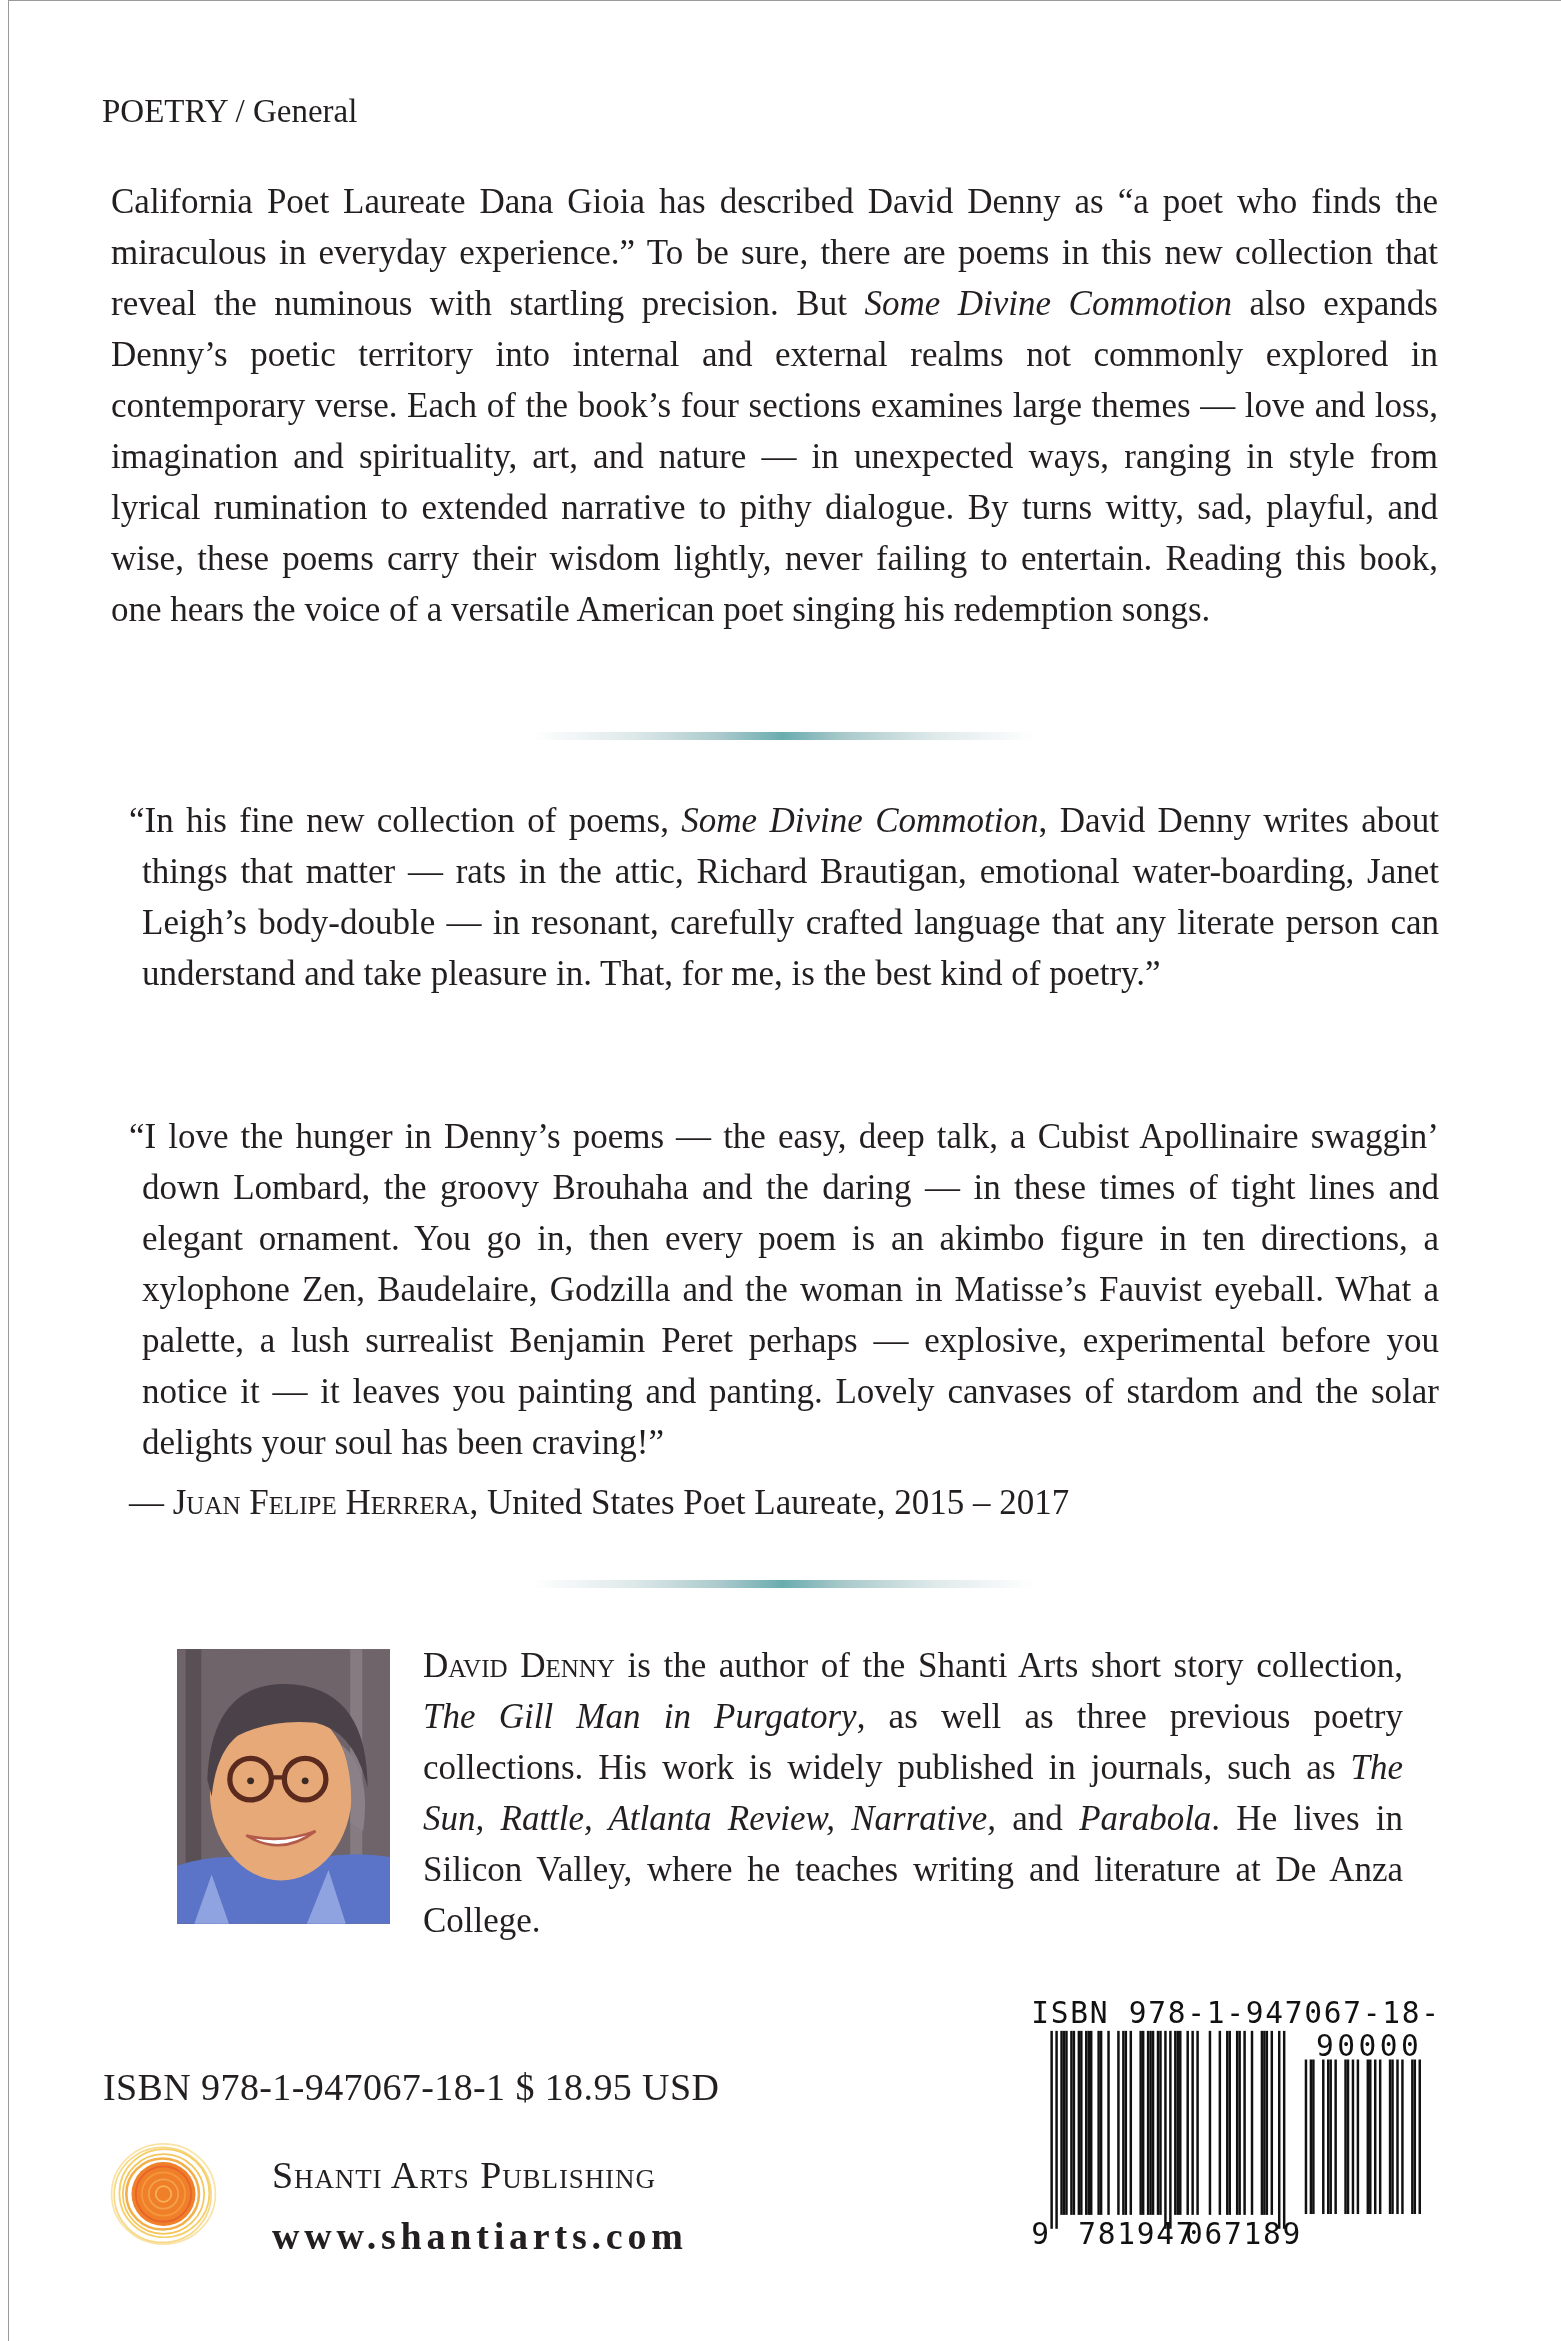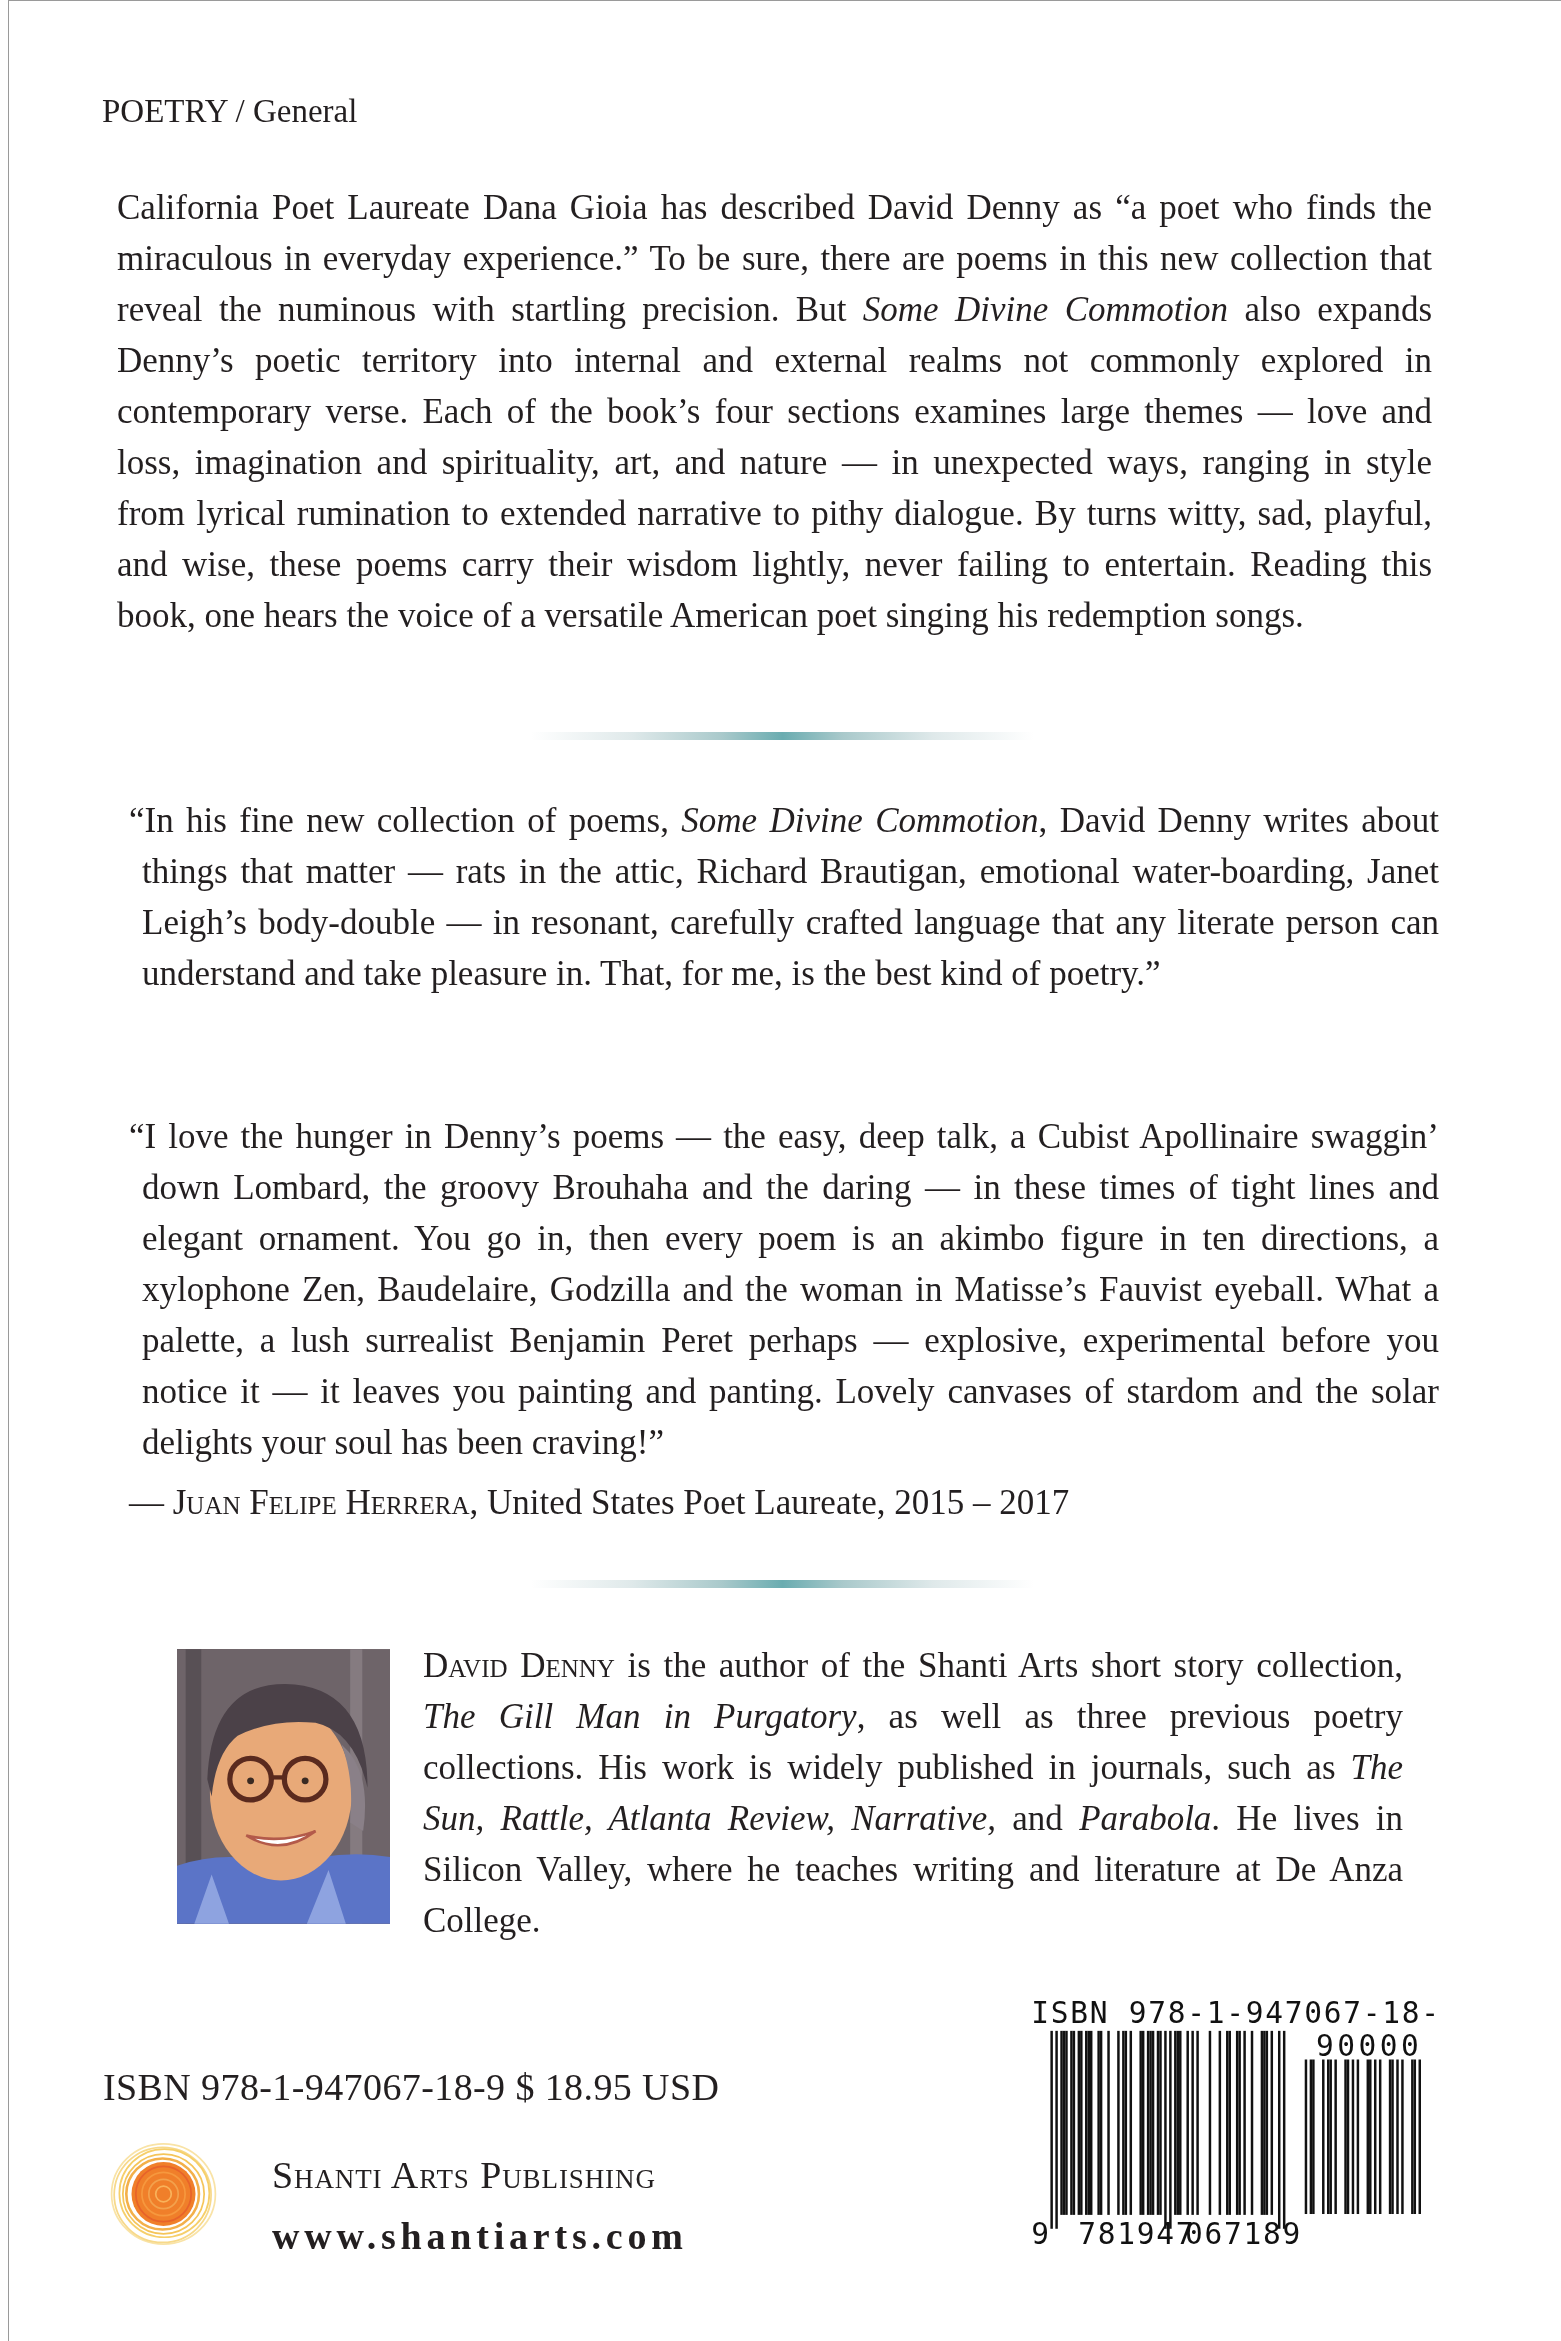--- a/index.html
+++ b/index.html
@@ -10,21 +10,21 @@
     color: #231f20;
     font-family: "Liberation Serif", "DejaVu Serif", serif;
   }
   .abs { position: absolute; }
   .category { left: 93px; top: 90px; font-size: 33px; line-height: 40px; white-space: nowrap; }
 
   .blurb {
     left: 100px; top: 173px; width: 1331px;
     font-size: 35px; line-height: 51px; text-align: justify;
   }
-  .blurb p { margin: 8px; }
+  .blurb p { margin: 2px; }
   .sep {
     height: 7.8px; width: 503px; left: 522px;
     background: linear-gradient(to right, rgba(255,255,255,0) 0%, #dfe9ea 20%, #a9c9cb 38%, #6aacb0 50%, #a9c9cb 62%, #dfe9ea 80%, rgba(255,255,255,0) 100%);
   }
   .sep1 { top: 731px; }
   .sep2 { top: 1579px; }
 
   .quote {
     left: 133px; width: 1297px;
     font-size: 35px; line-height: 51px; text-align: justify;
@@ -109,21 +109,21 @@
       <circle cx="85" cy="152" r="4" fill="#3a2a22"></circle>
       <circle cx="148" cy="152" r="4" fill="#3a2a22"></circle>
       <path d="M80 215 Q120 240 160 210 Q120 225 80 215 Z" fill="#ffffff" stroke="#b35a4a" stroke-width="3"></path>
     </svg>
   </div>
 
   <div class="abs bio">
     <p><span class="sc">David Denny</span><span><span> is the author of the Shanti Arts short story collection, </span><i>The Gill Man in Purgatory</i><span>, as well as three previous poetry collections. His work is widely published in journals, such as </span><i>The Sun, Rattle, Atlanta Review, Narrative,</i><span> and </span><i>Parabola</i><span>. He lives in Silicon Valley, where he teaches writing and literature at De Anza College.</span></span></p>
   </div>
 
-  <div class="abs isbn-price">ISBN 978-1-947067-18-9  $ 18.95 USD</div>
+  <div class="abs isbn-price">ISBN 978-1-947067-18-1  $ 18.95 USD</div>
 
   <div class="abs logo">
     <svg width="109" height="108" viewBox="0 0 126 124">
       <g fill="none">
         <ellipse cx="63" cy="62" rx="60" ry="58" stroke="#f9e3a6" stroke-width="2"></ellipse>
         <ellipse cx="62" cy="63" rx="56" ry="55" stroke="#f7d98a" stroke-width="2"></ellipse>
         <ellipse cx="64" cy="61" rx="52" ry="51" stroke="#f6cf6a" stroke-width="2"></ellipse>
         <ellipse cx="63" cy="62" rx="47" ry="46" stroke="#f5c55a" stroke-width="2"></ellipse>
         <ellipse cx="62" cy="62" rx="42" ry="41" stroke="#f3b04a" stroke-width="3"></ellipse>
       </g>

